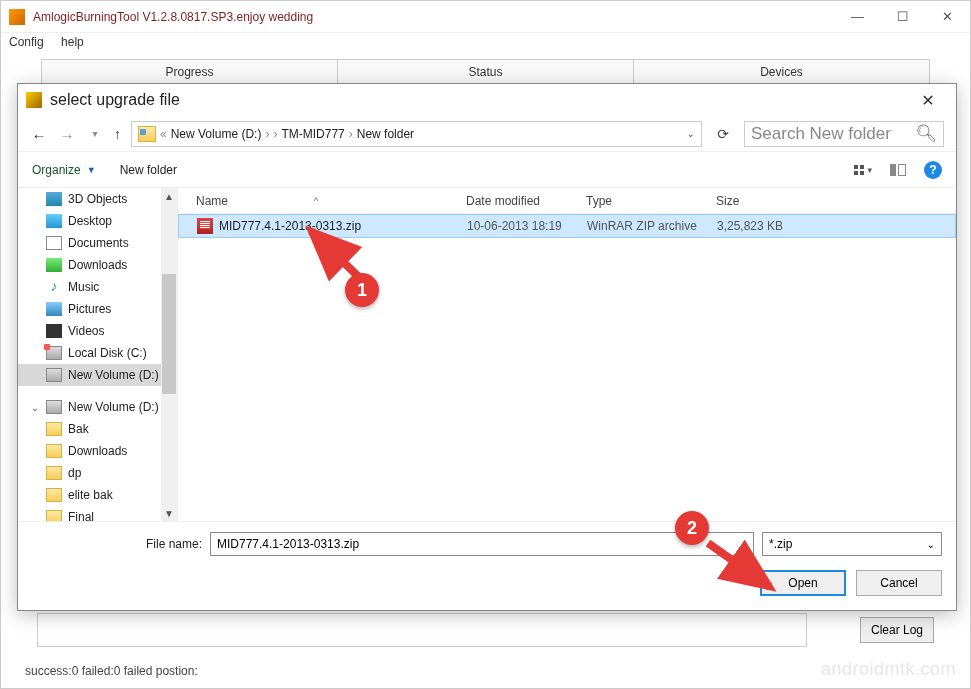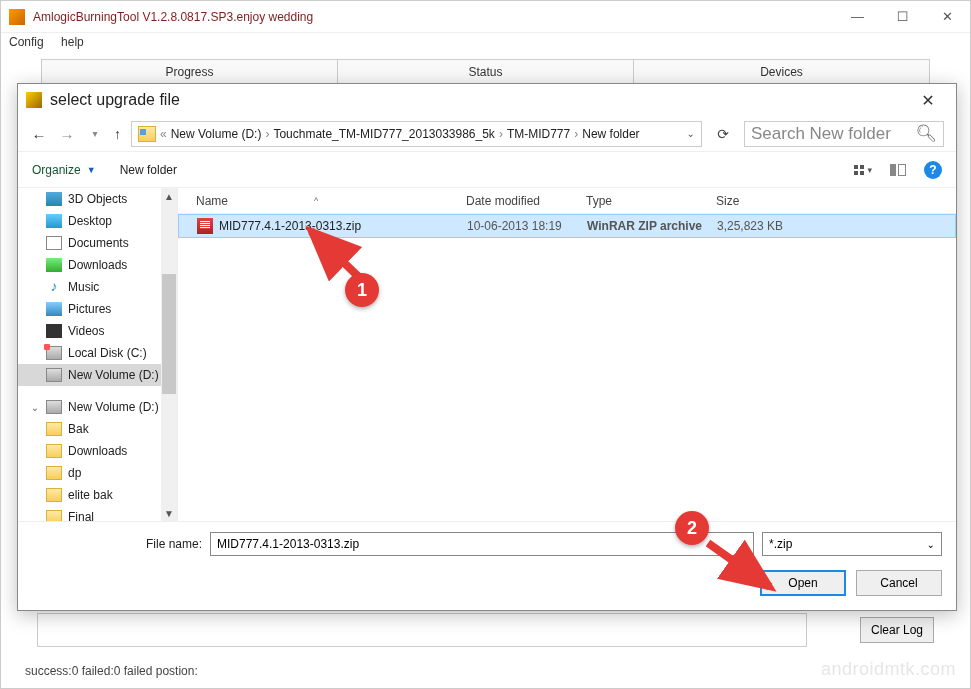--- a/index.html
+++ b/index.html
@@ -137,21 +137,20 @@
   <div class="nav-row">
     <div class="nav-arrow active">←</div>
     <div class="nav-arrow">→</div>
     <div class="nav-arrow" style="font-size:10px;">▾</div>
     <div class="up-arrow">↑</div>
     <div class="addr-bar">
       <div class="folder-icon"></div>
       <span class="sep">«</span>
       <span class="crumb">New Volume (D:)</span>
       <span class="sep">›</span>
-      <span class="crumb">Touchmate_TM-MID777_2013033986_5k</span>
       <span class="sep">›</span>
       <span class="crumb">TM-MID777</span>
       <span class="sep">›</span>
       <span class="crumb">New folder</span>
       <span class="spacer"></span>
       <span class="dropdown-ch">⌄</span>
     </div>
     <div class="refresh-btn">⟳</div>
     <div class="search-box">
       <span>Search New folder</span>
@@ -263,21 +262,21 @@
         <div class="col col-date">Date modified</div>
         <div class="col col-type">Type</div>
         <div class="col col-size">Size</div>
       </div>
       <div class="file-row">
         <div class="col-name" style="display:flex;align-items:center;">
             <div class="zip-ico"></div>
             <span>MID777.4.1-2013-0313.zip</span>
           </div>
         <div class="col-date" style="color:#555;">10-06-2013 18:19</div>
-        <div class="col-type" style="color:#555;font-weight:bold;">WinRAR ZIP archive</div>
+        <div class="col-type" style="color:#555;">WinRAR ZIP archive</div>
         <div class="col-size" style="color:#555;">3,25,823 KB</div>
       </div>
     </div>
   </div>
 
   <div class="bottom-panel">
     <div class="fn-row">
       <div class="lbl">File name:</div>
       <input type="text" value="MID777.4.1-2013-0313.zip" style="">
       <div class="filter">

